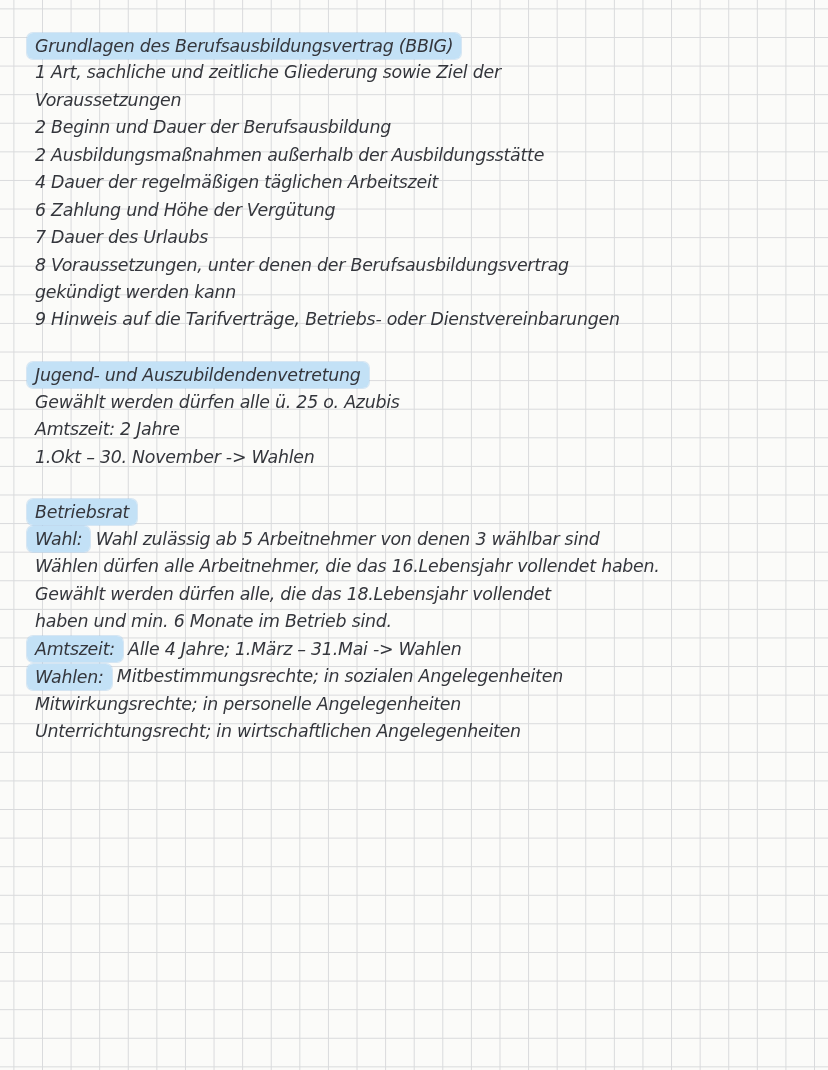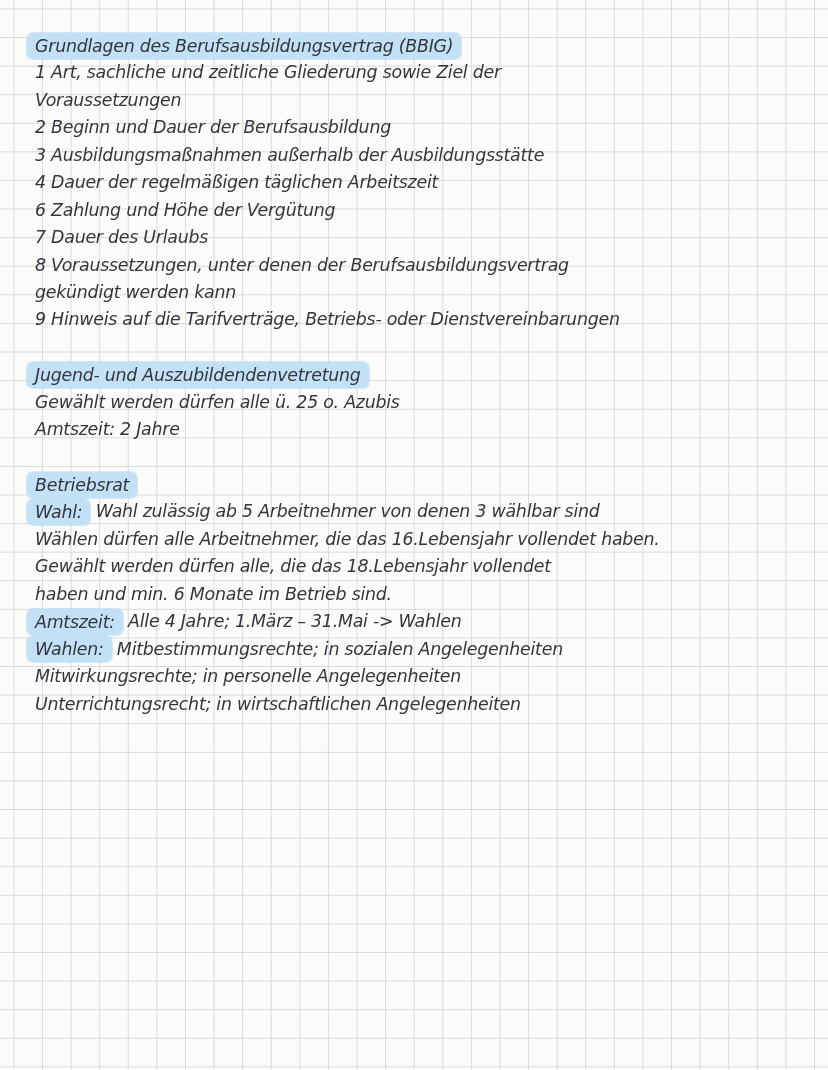--- a/index.html
+++ b/index.html
@@ -56,33 +56,34 @@
 </head>
 <body>
 
 <div class="paper">
   <div class="note" id="note-root">
       <div>
         <div class="line"><span class="hl">Grundlagen des Berufsausbildungsvertrag (BBIG)</span></div>
         <div class="line"><span class="txt">1 Art, sachliche und zeitliche Gliederung sowie Ziel der</span></div>
         <div class="line"><span class="txt">Voraussetzungen</span></div>
         <div class="line"><span class="txt">2 Beginn und Dauer der Berufsausbildung</span></div>
-        <div class="line"><span class="txt">3 Ausbildungsmaßnahmen außerhalb der Ausbildungsstätte</span></div>
+        <div class="line"><span class="txt">2 Ausbildungsmaßnahmen außerhalb der Ausbildungsstätte</span></div>
         <div class="line"><span class="txt">4 Dauer der regelmäßigen täglichen Arbeitszeit</span></div>
         <div class="line"><span class="txt">6 Zahlung und Höhe der Vergütung</span></div>
         <div class="line"><span class="txt">7 Dauer des Urlaubs</span></div>
         <div class="line"><span class="txt">8 Voraussetzungen, unter denen der Berufsausbildungsvertrag</span></div>
         <div class="line"><span class="txt">gekündigt werden kann</span></div>
         <div class="line"><span class="txt">9 Hinweis auf die Tarifverträge, Betriebs- oder Dienstvereinbarungen</span></div>
       </div>
       <div class="spacer"></div>
       <div>
         <div class="line"><span class="hl">Jugend- und Auszubildendenvetretung</span></div>
         <div class="line"><span class="txt">Gewählt werden dürfen alle ü. 25 o. Azubis</span></div>
         <div class="line"><span class="txt">Amtszeit: 2 Jahre</span></div>
+        <div class="line"><span class="txt">1.Okt – 30. November -&gt; Wahlen</span></div>
       </div>
       <div class="spacer"></div>
       <div>
         <div class="line"><span class="hl">Betriebsrat</span></div>
         <div class="line"><span class="hl">Wahl:</span><span class="txt"> Wahl zulässig ab 5 Arbeitnehmer von denen 3 wählbar sind</span></div>
         <div class="line"><span class="txt">Wählen dürfen alle Arbeitnehmer, die das 16.Lebensjahr vollendet haben.</span></div>
         <div class="line"><span class="txt">Gewählt werden dürfen alle, die das 18.Lebensjahr vollendet</span></div>
         <div class="line"><span class="txt">haben und min. 6 Monate im Betrieb sind.</span></div>
         <div class="line"><span class="hl">Amtszeit:</span><span class="txt"> Alle 4 Jahre; 1.März – 31.Mai -&gt; Wahlen</span></div>
         <div class="line"><span class="hl">Wahlen:</span><span class="txt"> Mitbestimmungsrechte; in sozialen Angelegenheiten</span></div>

